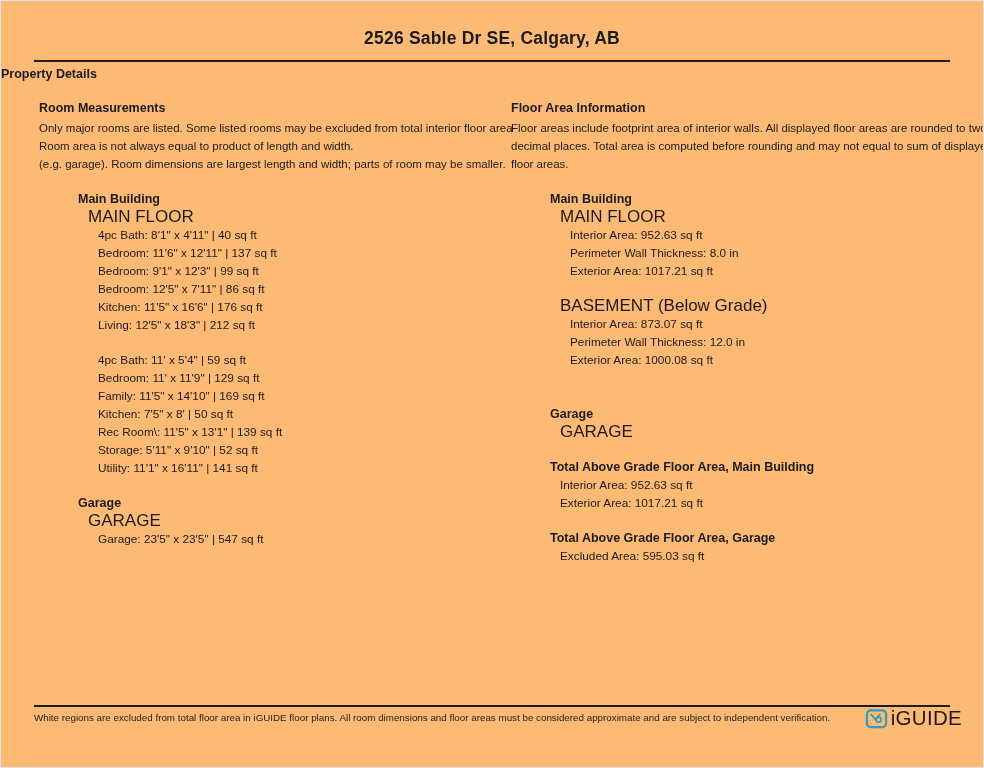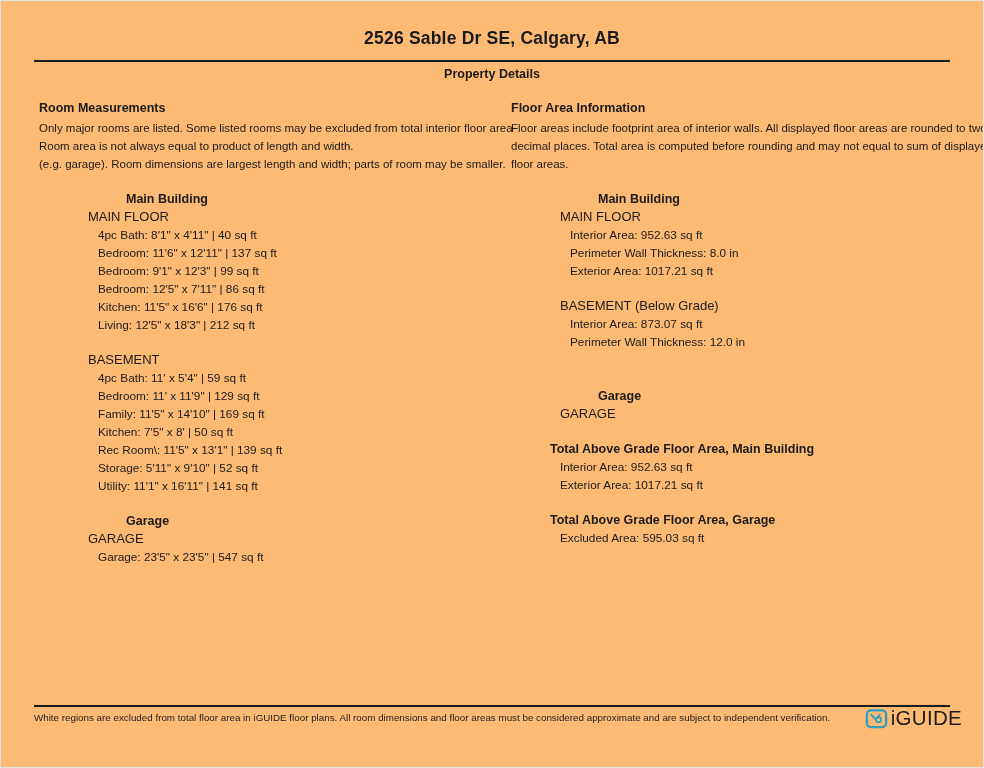--- a/index.html
+++ b/index.html
@@ -6,33 +6,33 @@
   .page{
     position:relative;width:984px;height:768px;background:#fdba74;
     font-family:"Liberation Sans",sans-serif;color:#1b1b1b;
     border:1px solid #e4e4e4;box-sizing:border-box;overflow:hidden;
   }
   .title{position:absolute;top:27px;left:0;width:100%;text-align:center;
     font-size:17.5px;font-weight:bold;letter-spacing:.2px;}
   .rule{position:absolute;left:33px;right:33px;border-top:2px solid #1c1c1c;}
   .rule-top{top:59px;}
   .rule-bottom{top:704px;}
-  .subtitle{position:absolute;top:66px;left:0;width:100%;text-align:center;
+  .subtitle{position:absolute;top:66px;left:0;width:100%;text-align:left;
     font-size:12.5px;font-weight:bold;}
   .col-head{position:absolute;top:100px;}
   .left-head{left:38px;width:462px;}
   .right-head{left:510px;width:455px;}
   .head-title{font-size:12.5px;font-weight:bold;margin:0 0 4px 0;}
   .desc-line{font-size:11.5px;line-height:18px;white-space:nowrap;}
   .body-block{position:absolute;top:189px;}
   .left-body{left:77px;}
   .right-body{left:549px;}
   .line{height:18px;line-height:18px;white-space:nowrap;font-size:11.8px;}
-  .group-name{font-weight:bold;font-size:12.5px;margin-left:48px;}
-  .floor-name{padding-left:10px;font-size:13px;}
+  .group-name{font-weight:bold;font-size:12.5px;}
+  .floor-name{padding-left:10px;font-size:17px;}
   .item{padding-left:20px;}
   .total-name{font-weight:bold;font-size:12.5px;}
   .total-item{padding-left:10px;}
   .gap{height:17px;}
   .gap2{height:36px;}
   .footer-text{position:absolute;left:33px;top:711px;font-size:9.8px;color:#222;}
   .logo{position:absolute;right:21px;top:705px;display:flex;align-items:center;gap:3px;}
   .logo-text{font-size:20.5px;letter-spacing:.3px;font-weight:500;}
 </style>
 </head>
@@ -65,21 +65,20 @@
   <div class="body-block left-body" id="left-body">
       <div class="line group-name">Main Building</div>
       <div class="line floor-name">MAIN FLOOR</div>
       <div class="line item">4pc Bath: 8'1" x 4'11" | 40 sq ft</div>
       <div class="line item">Bedroom: 11'6" x 12'11" | 137 sq ft</div>
       <div class="line item">Bedroom: 9'1" x 12'3" | 99 sq ft</div>
       <div class="line item">Bedroom: 12'5" x 7'11" | 86 sq ft</div>
       <div class="line item">Kitchen: 11'5" x 16'6" | 176 sq ft</div>
       <div class="line item">Living: 12'5" x 18'3" | 212 sq ft</div>
       <div class="gap"></div>
-      <div class="line floor-name">BASEMENT</div>
       <div class="line item">4pc Bath: 11' x 5'4" | 59 sq ft</div>
       <div class="line item">Bedroom: 11' x 11'9" | 129 sq ft</div>
       <div class="line item">Family: 11'5" x 14'10" | 169 sq ft</div>
       <div class="line item">Kitchen: 7'5" x 8' | 50 sq ft</div>
       <div class="line item">Rec Room\: 11'5" x 13'1" | 139 sq ft</div>
       <div class="line item">Storage: 5'11" x 9'10" | 52 sq ft</div>
       <div class="line item">Utility: 11'1" x 16'11" | 141 sq ft</div>
       <div class="gap"></div>
       <div class="line group-name">Garage</div>
       <div class="line floor-name">GARAGE</div>
@@ -89,20 +88,21 @@
   <div class="body-block right-body" id="right-body">
       <div class="line group-name">Main Building</div>
       <div class="line floor-name">MAIN FLOOR</div>
       <div class="line item">Interior Area: 952.63 sq ft</div>
       <div class="line item">Perimeter Wall Thickness: 8.0 in</div>
       <div class="line item">Exterior Area: 1017.21 sq ft</div>
       <div class="gap"></div>
       <div class="line floor-name">BASEMENT (Below Grade)</div>
       <div class="line item">Interior Area: 873.07 sq ft</div>
       <div class="line item">Perimeter Wall Thickness: 12.0 in</div>
+      <div class="line item">Exterior Area: 1000.08 sq ft</div>
       <div class="gap2"></div>
       <div class="line group-name">Garage</div>
       <div class="line floor-name">GARAGE</div>
       <div class="gap"></div>
       <div class="line total-name">Total Above Grade Floor Area, Main Building</div>
       <div class="line total-item">Interior Area: 952.63 sq ft</div>
       <div class="line total-item">Exterior Area: 1017.21 sq ft</div>
       <div class="gap"></div>
       <div class="line total-name">Total Above Grade Floor Area, Garage</div>
       <div class="line total-item">Excluded Area: 595.03 sq ft</div>

